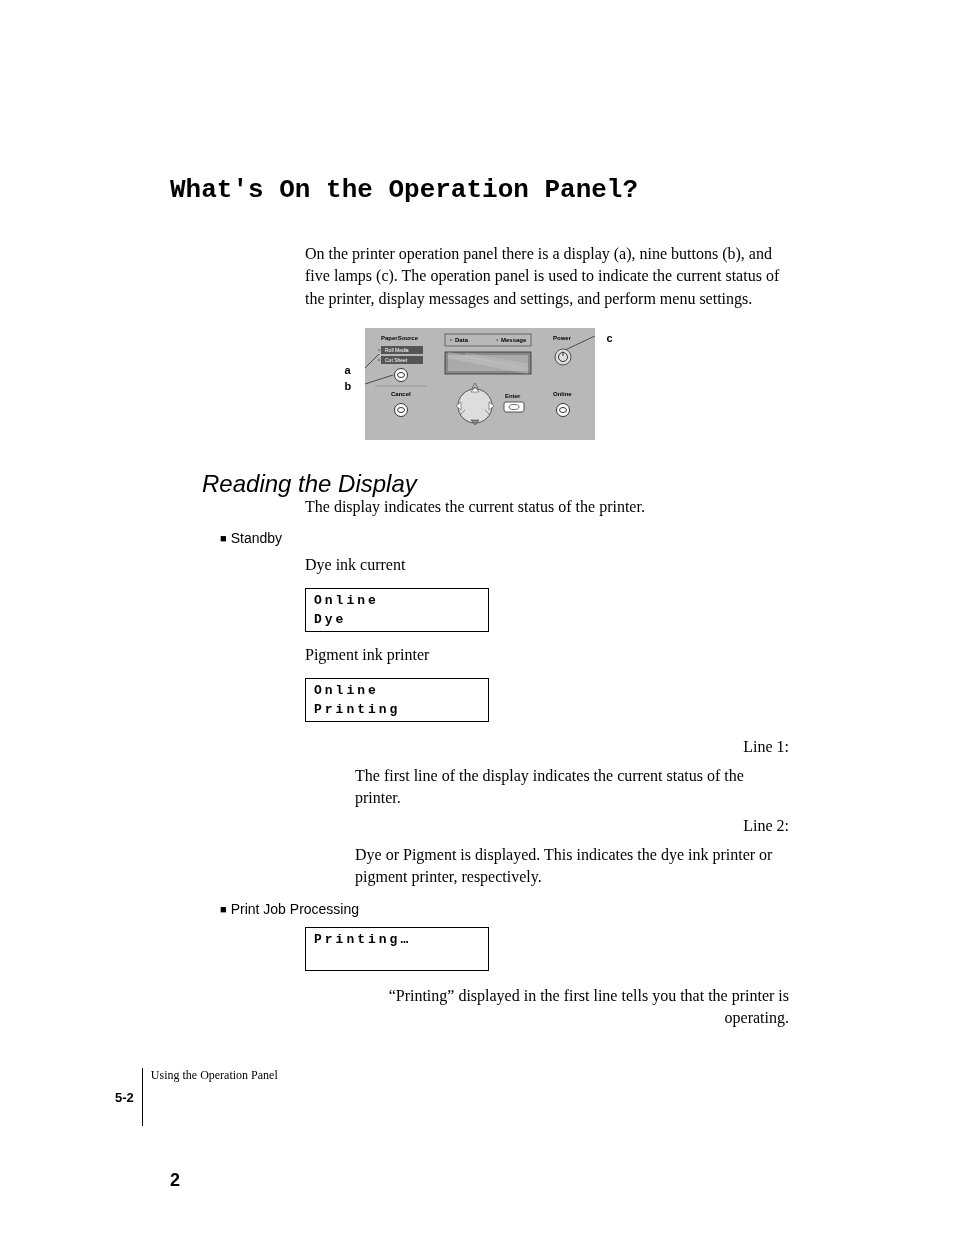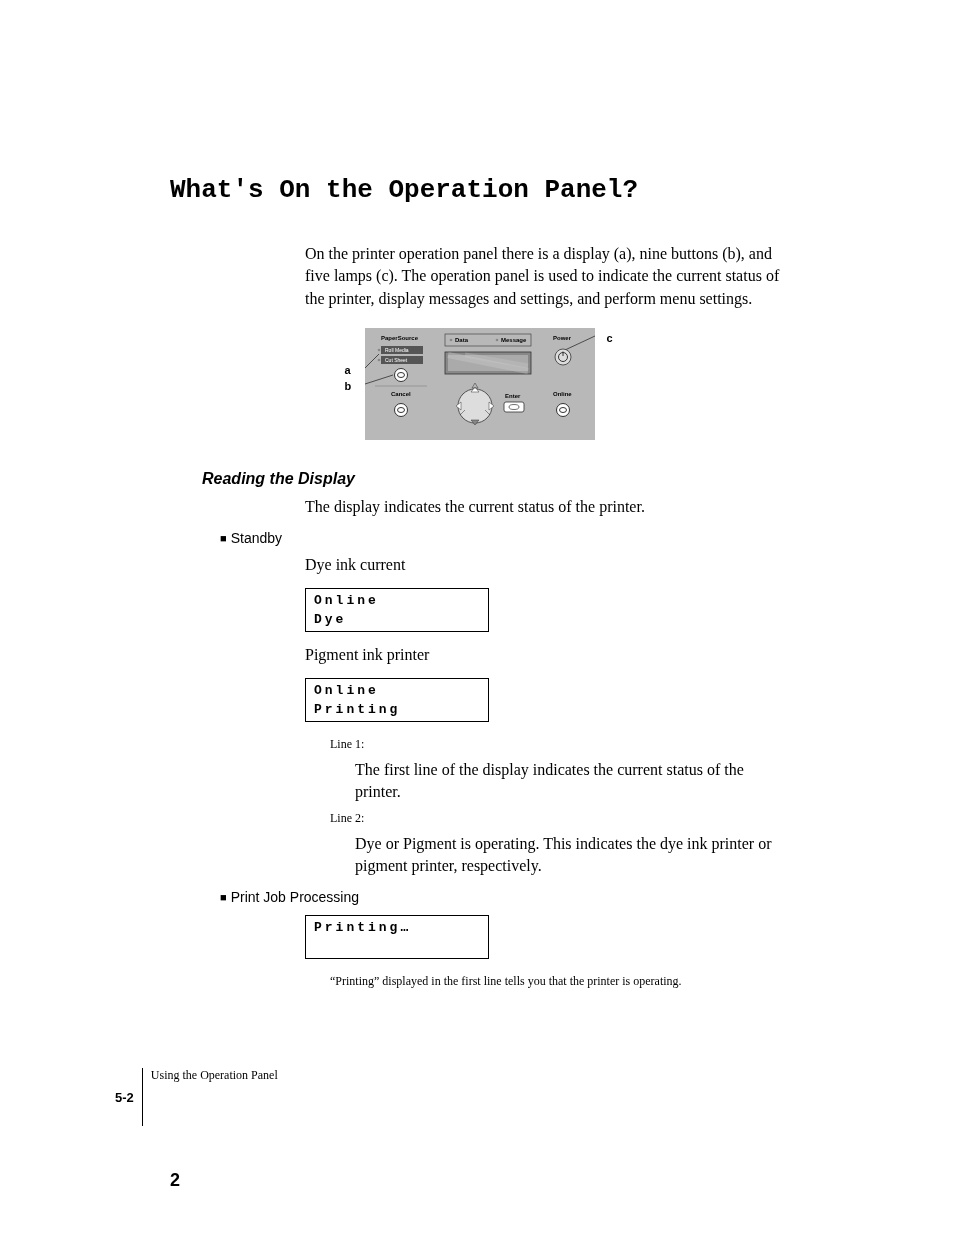--- a/index.html
+++ b/index.html
@@ -24,43 +24,42 @@
   .panel-wrap { display:flex; align-items:center; justify-content:center; margin-bottom: 30px; }
   .panel-inner { position:relative; }
   .panel-svg { display:block; }
   .label-a, .label-b, .label-c { position:absolute; font-family: Arial, sans-serif; font-size:11px; font-weight:bold; }
   .label-a { left:-20px; top:36px; }
   .label-b { left:-20px; top:52px; }
   .label-c { right:-18px; top:4px; }
   h2.sub {
     font-family: Arial, Helvetica, sans-serif;
     font-style: italic;
-    font-weight: bold;
-    font-size: 16px;
+    font-weight: normal;
+    font-size: 24px;
     margin-left: 32px;
-    margin-bottom: 10px;
   }
   .body-p { font-size:16px; margin-left:135px; margin-bottom:14px; }
   .bullet-h { font-family: Arial, sans-serif; font-weight:normal; font-size:14px; margin-left:50px; margin-top:12px; margin-bottom:10px; }
   .bullet-h::before { content:"■"; font-size:11px; margin-right:4px; position:relative; top:-1px; }
   .lcd {
     font-family: "Courier New", monospace;
     font-weight: bold;
     letter-spacing: 3px;
     font-size: 13px;
     border: 1px solid #000;
     width: 184px;
     height: 44px;
     margin-left:135px;
     margin-bottom: 14px;
     padding: 4px 8px 4px 8px;
     display:flex; flex-direction:column; justify-content:space-between;
   }
   .lcd .ln2 { text-align:left; }
-  .line-def { margin-left:160px; font-size:12px; line-height:1.4; margin-bottom:6px; }
+  .line-def { margin-left:160px; font-size:16px; line-height:1.4; margin-bottom:6px;text-align:right; }
   .line-body { margin-left:185px; font-size:16px; line-height:1.4; margin-bottom:6px; }
   .footer {
     position:absolute; left:115px; top:1068px; display:flex; align-items:center;
   }
   .footer .pn { font-family: Arial, sans-serif; font-weight:bold; font-size:13px; margin-right:8px; }
   .footer .sep { width:1px; height:58px; background:#000; margin-right:8px; }
   .footer .ch { font-size:12px; align-self:flex-start; padding-top:0; }
   .pg2 { position:absolute; left:170px; top:1170px; font-family: Arial, sans-serif; font-weight:bold; font-size:18px; }
 </style>
 </head>
@@ -148,21 +147,21 @@
 
 <p class="body-p">Pigment ink printer</p>
 <div class="lcd">
   <div class="ln1">Online</div>
   <div class="ln2">Printing</div>
 </div>
 
 <p class="line-def">Line 1:</p>
 <p class="line-body">The first line of the display indicates the current status of the printer.</p>
 <p class="line-def">Line 2:</p>
-<p class="line-body">Dye or Pigment is operating. This indicates the dye ink printer or pigment printer, respectively.</p>
+<p class="line-body">Dye or Pigment is displayed. This indicates the dye ink printer or pigment printer, respectively.</p>
 
 <div class="bullet-h">Print Job Processing</div>
 <div class="lcd">
   <div class="ln1">Printing…</div>
   <div class="ln2"></div>
 </div>
 <p class="line-def" style="margin-left:160px;">“Printing” displayed in the first line tells you that the printer is operating.</p>
 
 <div class="footer">
   <span class="pn">5-2</span>

